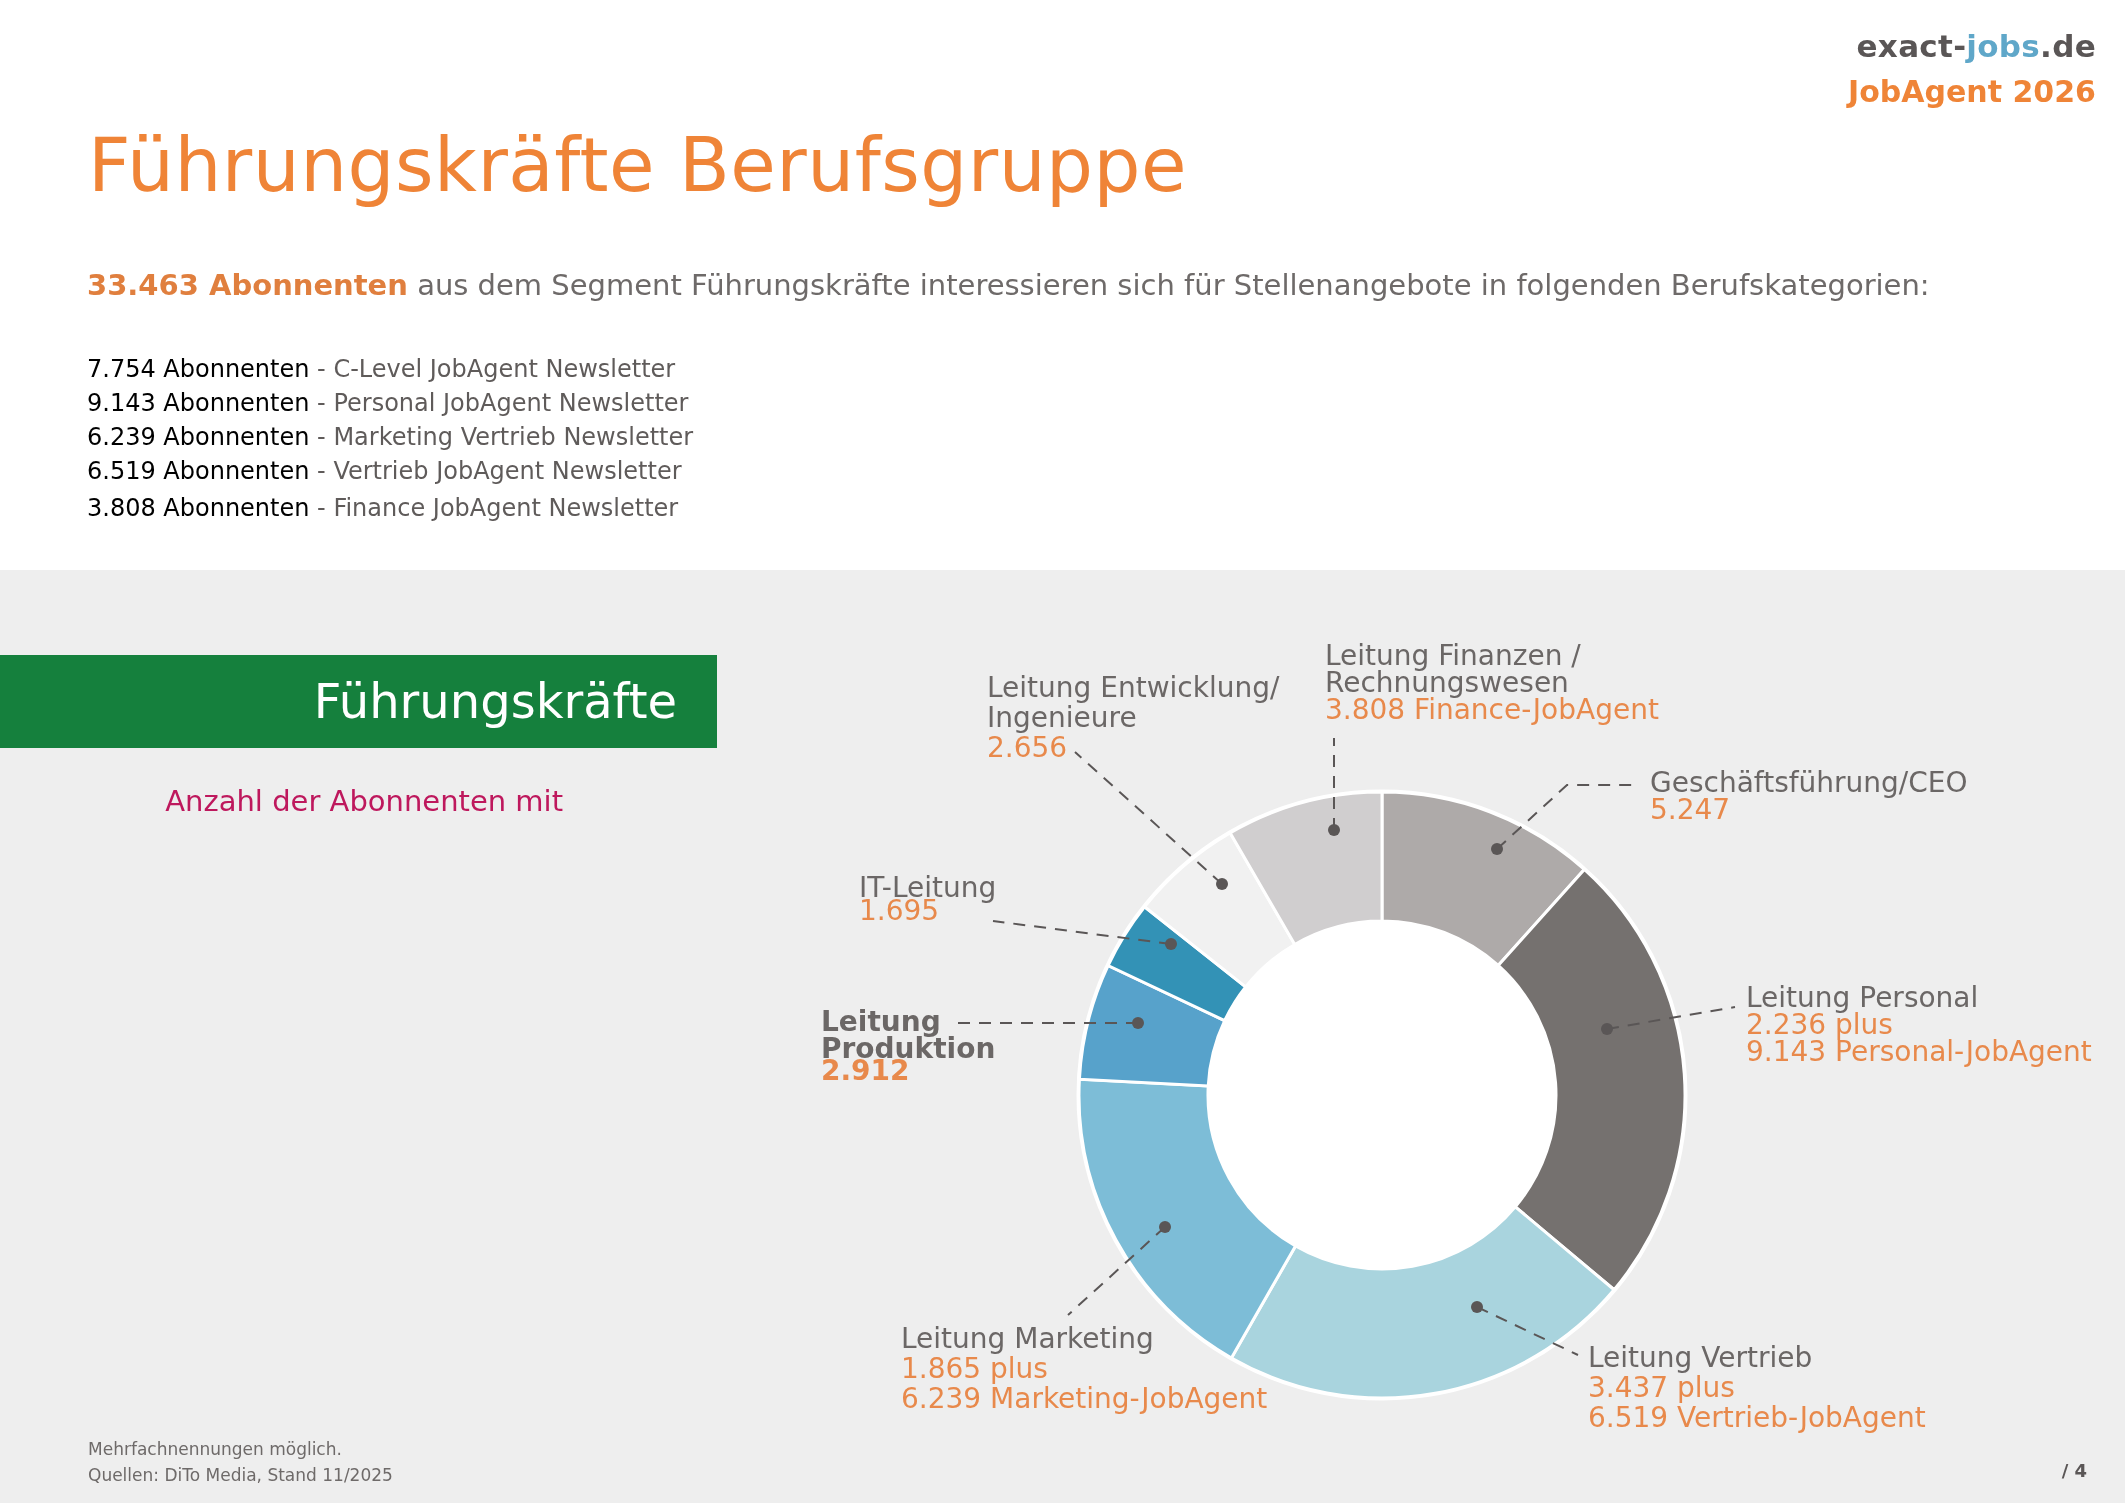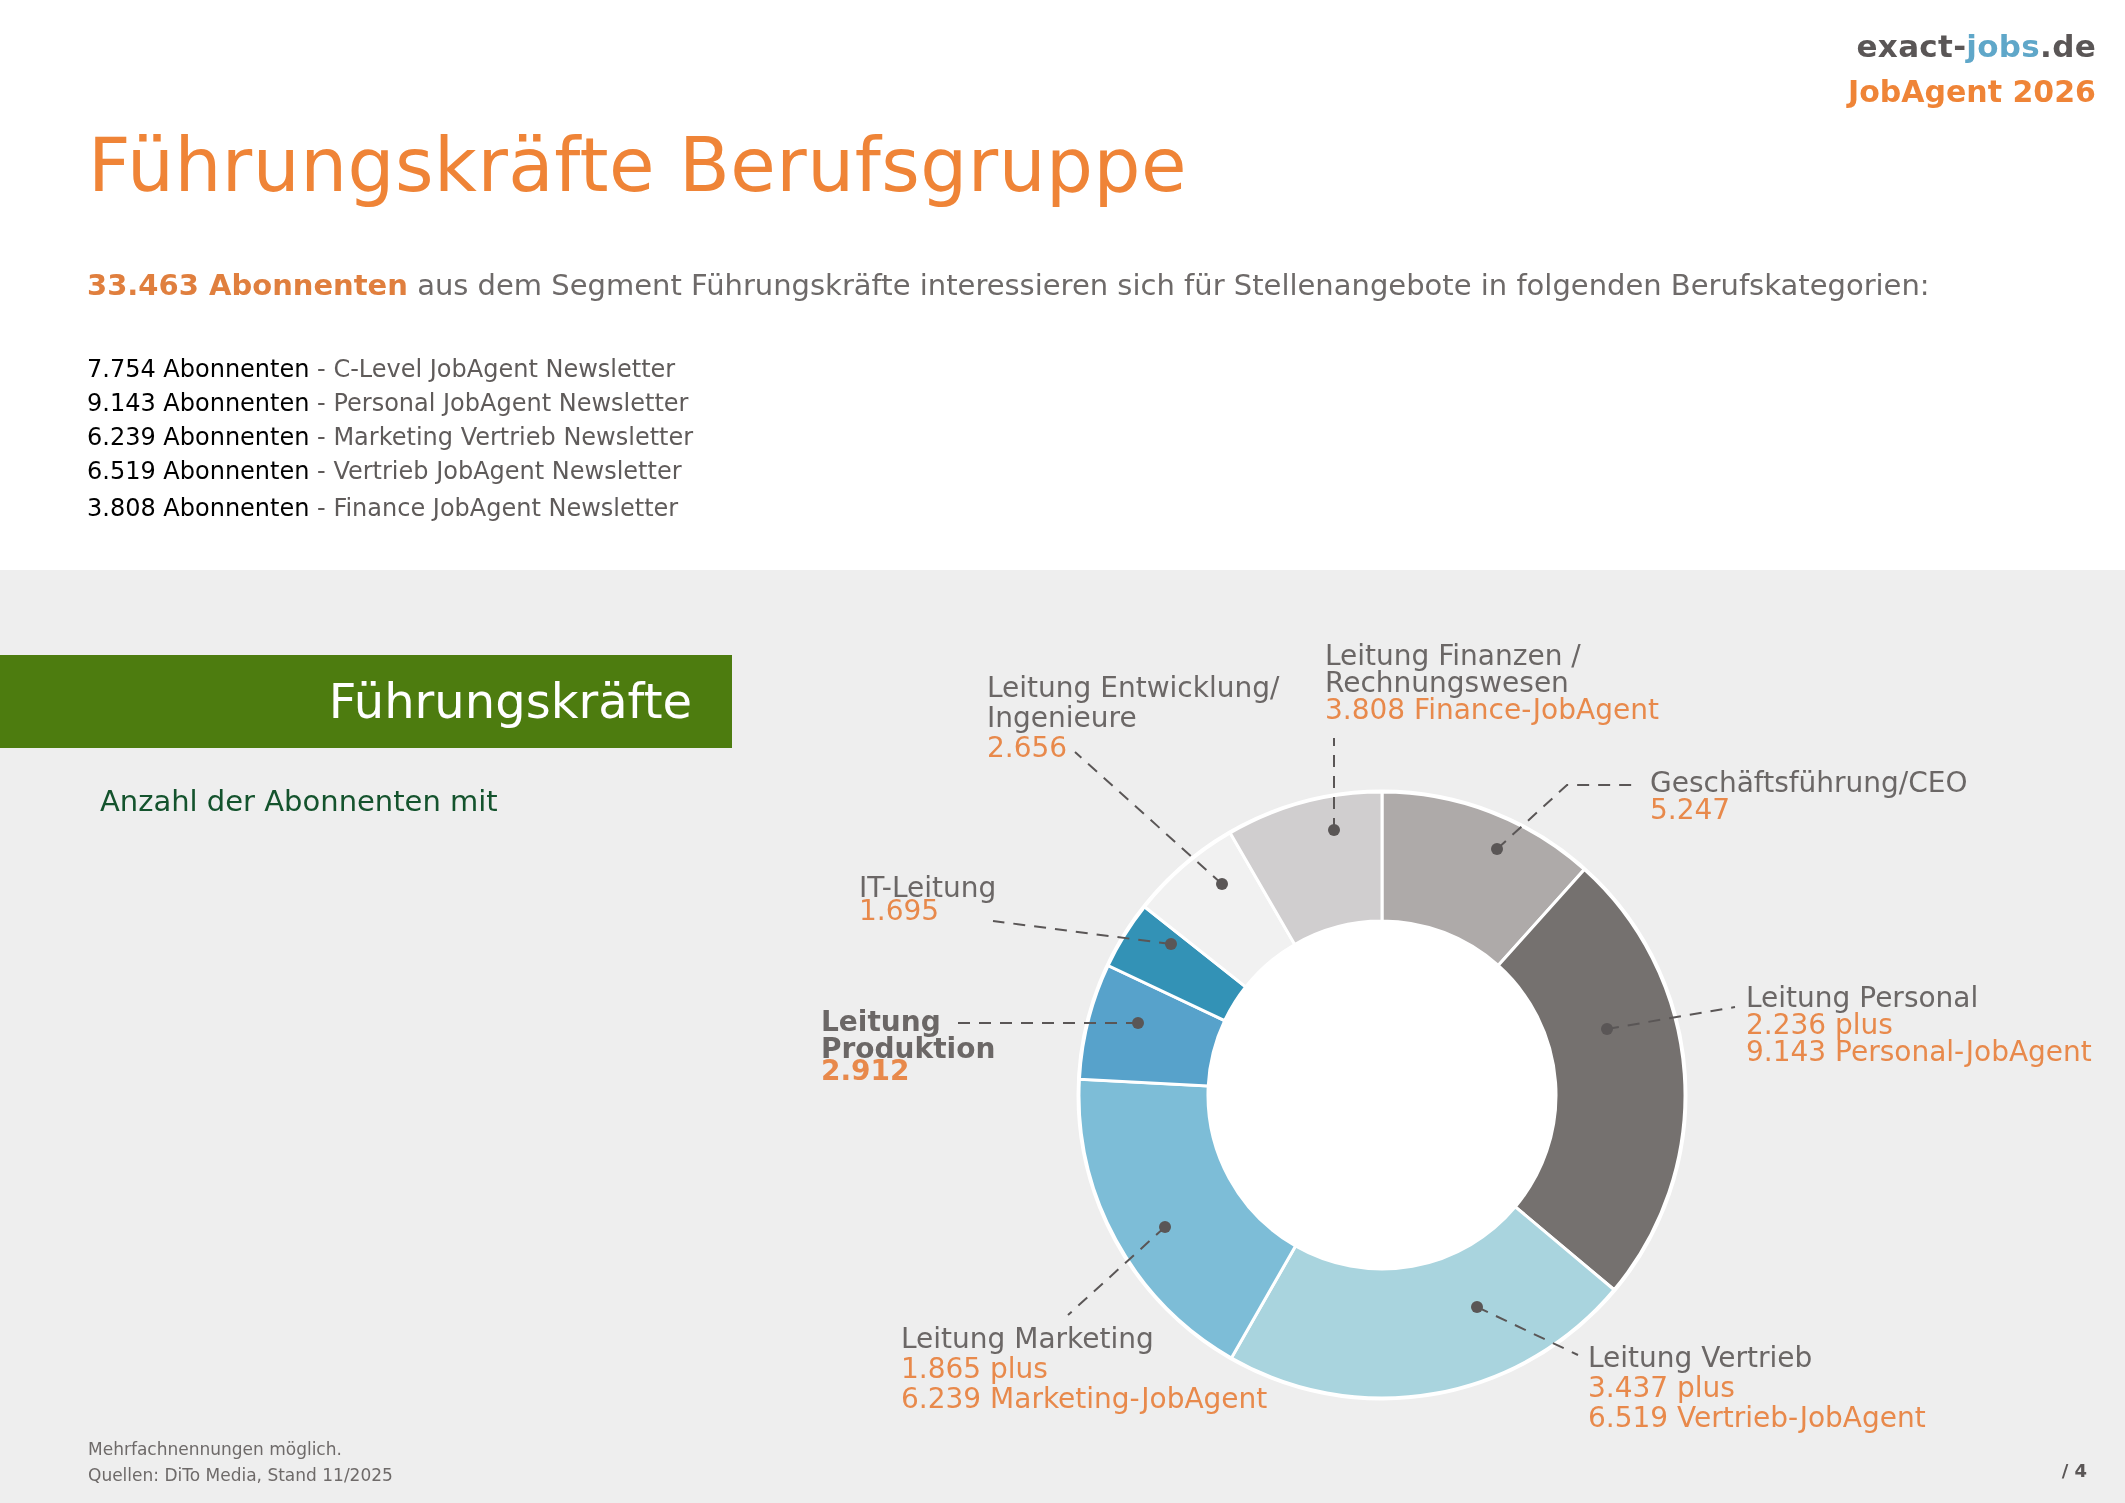--- a/index.html
+++ b/index.html
@@ -9,23 +9,23 @@
   .brand { position:absolute; right:29px; top:28px; text-align:right; }
   .brand .logo { font-size:31px; font-weight:bold; color:#5a5656; letter-spacing:0.3px; }
   .brand .logo .jobs { color:#5fa7c9; }
   .brand .sub { font-size:30px; font-weight:bold; color:#ef8437; margin-top:10px; }
   .title { position:absolute; left:88px; top:122px; font-size:74px; color:#ef8437; font-weight:normal; letter-spacing:0.5px; }
   .intro { position:absolute; left:87px; top:268px; font-size:29px; color:#6e6a69; }
   .intro .hl { color:#e07f3e; font-weight:bold; }
   .nl-list { position:absolute; left:87px; top:352px; font-size:24px; line-height:34px; }
   .nl-row .num { color:#000000; }
   .nl-row .txt { color:#5f5b5a; }
-  .section-bar { position:absolute; left:0; top:655px; width:717px; height:93px; background:#4d7c0f;padding-left:15px; }
+  .section-bar { position:absolute; left:0; top:655px; width:717px; height:93px; background:#15803d; }
   .section-bar span { position:absolute; right:40px; top:18px; font-size:48px; color:#ffffff; }
-  .section-sub { position:absolute; left:100px; width:463px; top:783px; text-align:left; font-size:29px; line-height:36px; color:#14532d; }
+  .section-sub { position:absolute; left:100px; width:463px; top:783px; text-align:right; font-size:29px; line-height:36px; color:#be185d; }
   svg.chart { position:absolute; left:0; top:0; }
   .lbl { position:absolute; font-size:28px; line-height:27px; white-space:nowrap; }
   .lbl .name { color:#6b6766; display:block; }
   .lbl .val { color:#e8894b; display:block; }
   .footnote { position:absolute; left:88px; top:1436px; font-size:17px; line-height:26px; color:#6e6a69; }
   .pageno { position:absolute; right:38px; top:1460px; font-size:18px; font-weight:bold; color:#5a5656; }
 </style>
 </head>
 <body>
 

